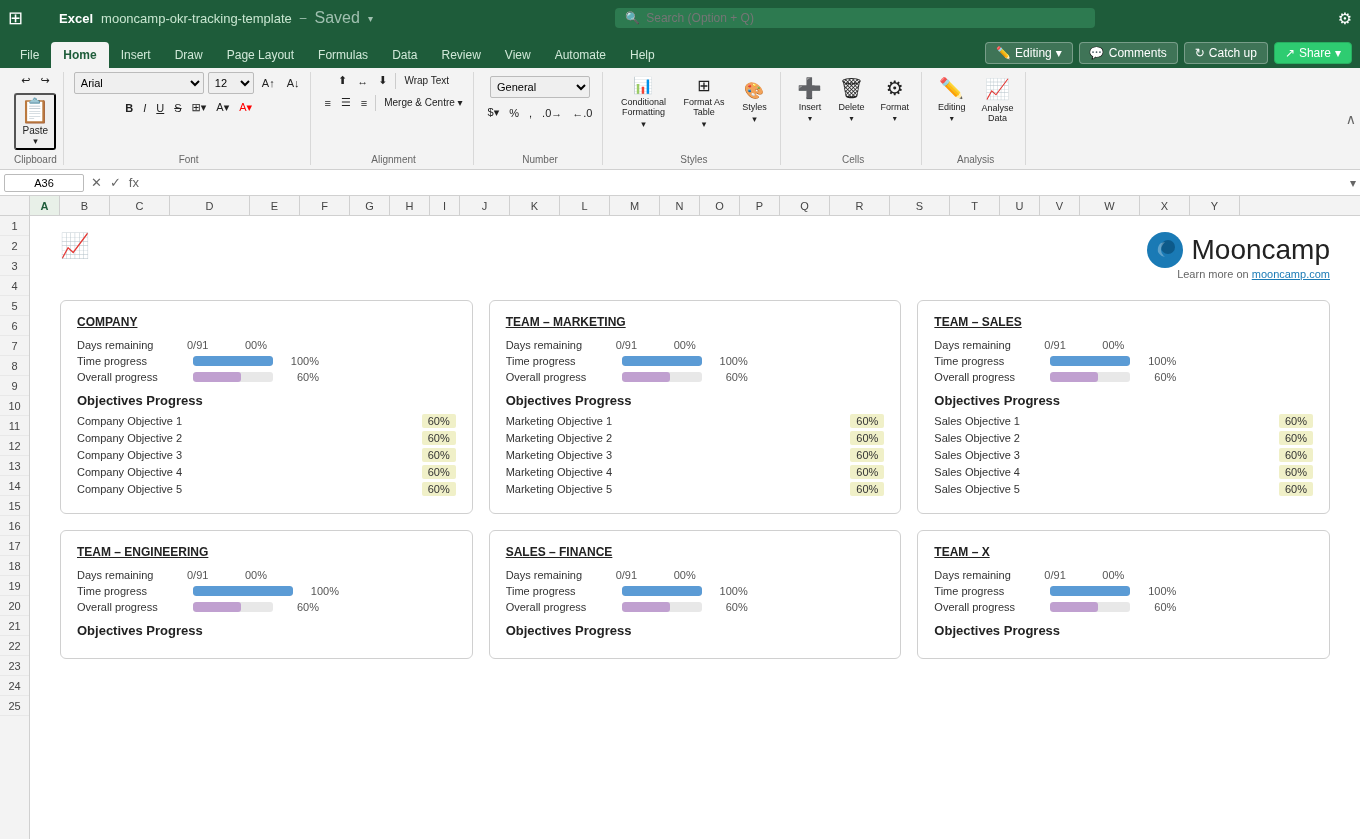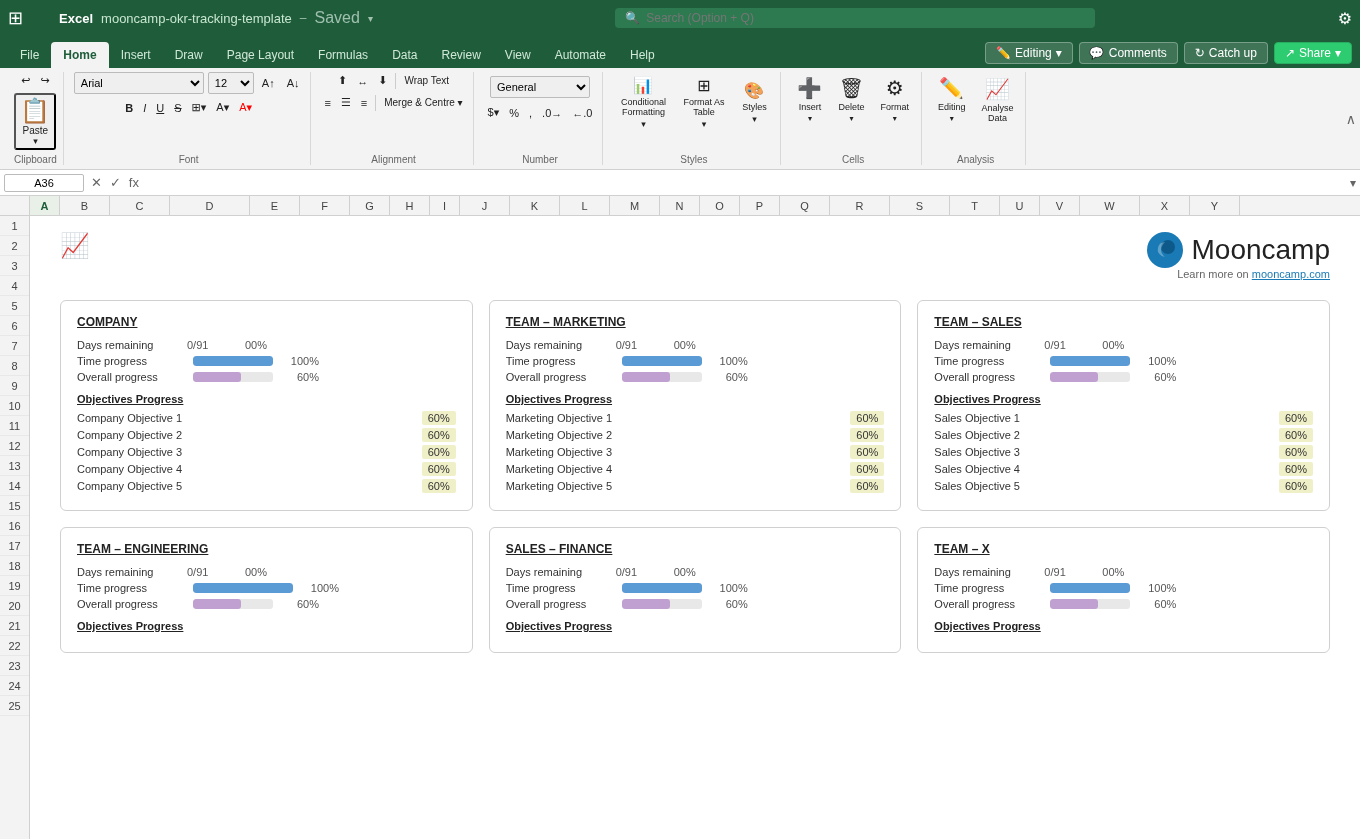--- a/index.html
+++ b/index.html
@@ -313,23 +313,22 @@
     }
     .progress-bar-fill {
       height: 100%;
       border-radius: 3px;
     }
     .blue-fill { background: #5b9bd5; }
     .purple-fill { background: #c0a0d0; }
     .stat-value-right { width: 40px; text-align: right; color: #555; }
 
     .obj-title {
-      font-size: 11px;
+      font-size: 13px;
       font-weight: 700;
-      text-decoration: underline;
       color: #222;
       margin-bottom: 6px;
     }
     .obj-row {
       display: flex;
       align-items: center;
       justify-content: space-between;
       font-size: 11px;
       color: #333;
       margin-bottom: 3px;

